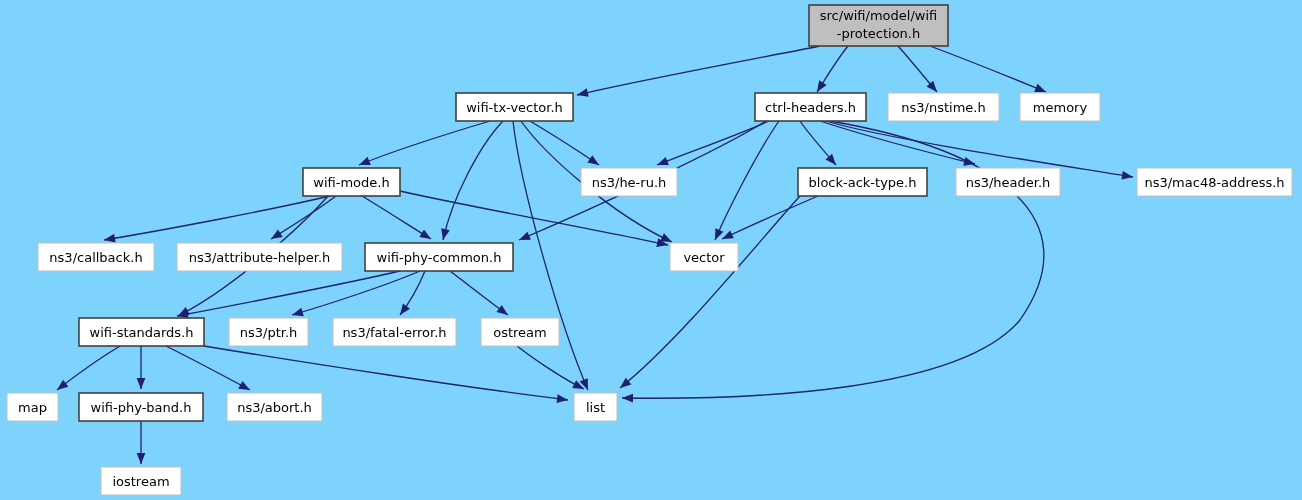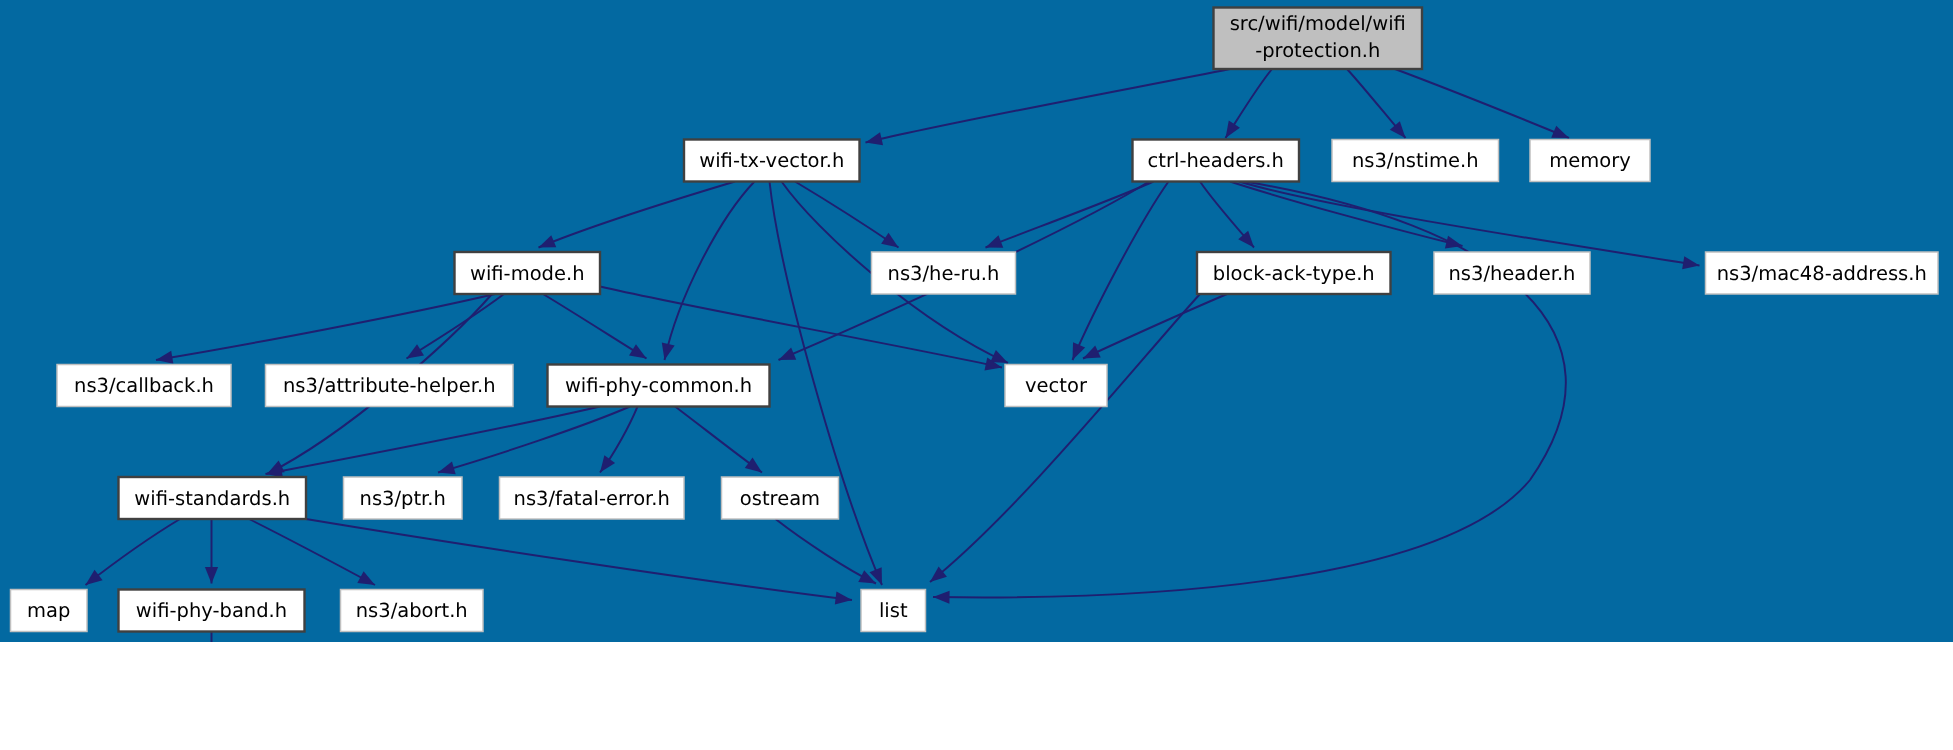--- a/index.html
+++ b/index.html
@@ -3,22 +3,22 @@
 <meta charset="utf-8">
 <style>
   html, body {
     margin: 0;
     padding: 0;
     background: #ffffff;
   }
   #graph-root {
     position: relative;
     width: 1302px;
-    height: 428px;
-    background: #0369a1;
+    height: 500px;
+    background: #7dd3fc;
     font-family: "DejaVu Sans", "Liberation Sans", sans-serif;
     overflow: hidden;
   }
   svg#graph-svg {
     position: absolute;
     left: 0;
     top: 0;
     width: 1302px;
     height: 500px;
   }

